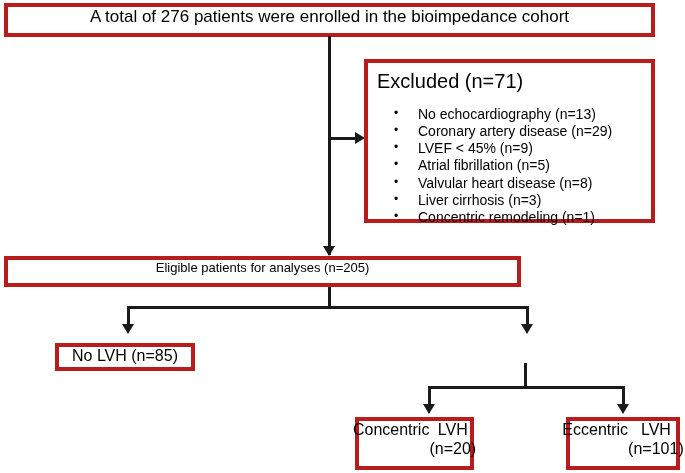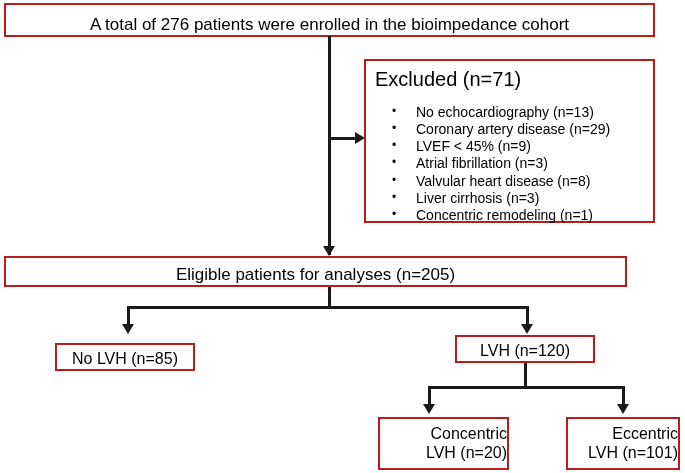--- a/index.html
+++ b/index.html
@@ -12,41 +12,41 @@
     width: 685px;
     height: 473px;
     background: #ffffff;
     font-family: "Liberation Sans", sans-serif;
     color: #000000;
     overflow: hidden;
   }
   .box {
     position: absolute;
     box-sizing: border-box;
-    border: 2px solid #b91c1c;
+    border: 4px solid #b91c1c;
     background: #ffffff;
     display: flex;
-    align-items: flex-end;
+    align-items: flex-start;
     justify-content: center;
     text-align: center;
     line-height: 1.18;
   }
   .box-top {
     left: 4px;
     top: 3px;
     width: 651px;
     height: 34px;
     font-size: 17px;
   }
   .box-eligible {
     left: 4px;
     top: 256px;
-    width: 623px;
+    width: 517px;
     height: 31px;
-    font-size: 17px;
+    font-size: 13px;
   }
   .box-excluded {
     left: 364px;
     top: 59px;
     width: 291px;
     height: 164px;
     display: block;
     padding: 7px 6px 6px 9px;
     text-align: left;
   }
@@ -82,34 +82,33 @@
     font-size: 16px;
   }
   .box-lvh {
     left: 455px;
     top: 335px;
     width: 140px;
     height: 28px;
     font-size: 16px;
   }
   .box-concentric {
-    left: 378px;
+    left: 355px;
     top: 417px;
-    width: 131px;
+    width: 119px;
     height: 53px;
     font-size: 16px;
-    flex-direction: column;
+    flex-direction: row;
   }
   .box-eccentric {
     left: 566px;
     top: 417px;
     width: 114px;
     height: 53px;
     font-size: 16px;
-    flex-direction: column;
   }
   .line-v {
     position: absolute;
     width: 3px;
     background: #1a1a1a;
   }
   .line-h {
     position: absolute;
     height: 3px;
     background: #1a1a1a;
@@ -146,21 +145,21 @@
   <div class="arrow-right" style="left:355px; top:132px;"></div>
 
   <div class="arrow-down" style="left:323px; top:246px;"></div>
 
   <div class="box box-excluded">
     <div class="excluded-title">Excluded (n=71)</div>
     <ul class="excluded-list">
       <li>No echocardiography (n=13)</li>
       <li>Coronary artery disease (n=29)</li>
       <li>LVEF &lt; 45% (n=9)</li>
-      <li>Atrial fibrillation (n=3)</li>
+      <li>Atrial fibrillation (n=5)</li>
       <li>Valvular heart disease (n=8)</li>
       <li>Liver cirrhosis (n=3)</li>
       <li>Concentric remodeling (n=1)</li>
     </ul>
   </div>
 
   <div class="box box-eligible">
     <span>Eligible patients for analyses (n=205)</span>
   </div>
 
@@ -168,23 +167,20 @@
   <div class="line-h" style="left:127px; top:306px; width:402px;"></div>
   <div class="line-v" style="left:127px; top:306px; height:20px;"></div>
   <div class="arrow-down" style="left:122px; top:324px;"></div>
   <div class="line-v" style="left:526px; top:306px; height:20px;"></div>
   <div class="arrow-down" style="left:521px; top:324px;"></div>
 
   <div class="box box-nolvh">
     <span>No LVH (n=85)</span>
   </div>
 
-  <div class="box box-lvh">
-    <span>LVH (n=120)</span>
-  </div>
 
   <div class="line-v" style="left:524px; top:363px; height:24px;"></div>
   <div class="line-h" style="left:428px; top:386px; width:197px;"></div>
   <div class="line-v" style="left:428px; top:386px; height:20px;"></div>
   <div class="arrow-down" style="left:423px; top:404px;"></div>
   <div class="line-v" style="left:622px; top:386px; height:20px;"></div>
   <div class="arrow-down" style="left:617px; top:404px;"></div>
 
   <div class="box box-concentric">
     <span>Concentric</span>

